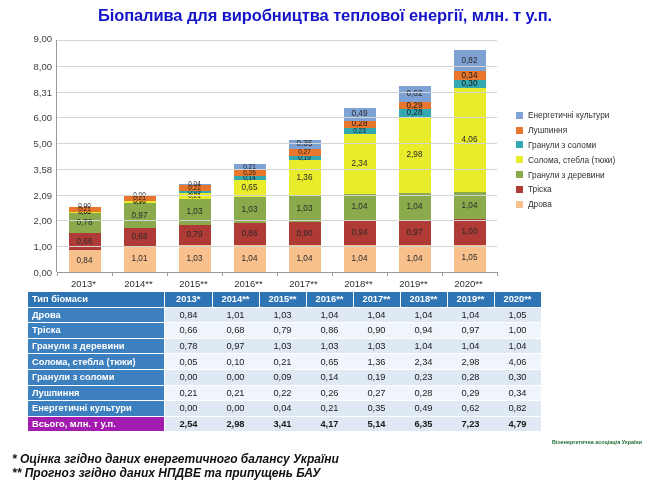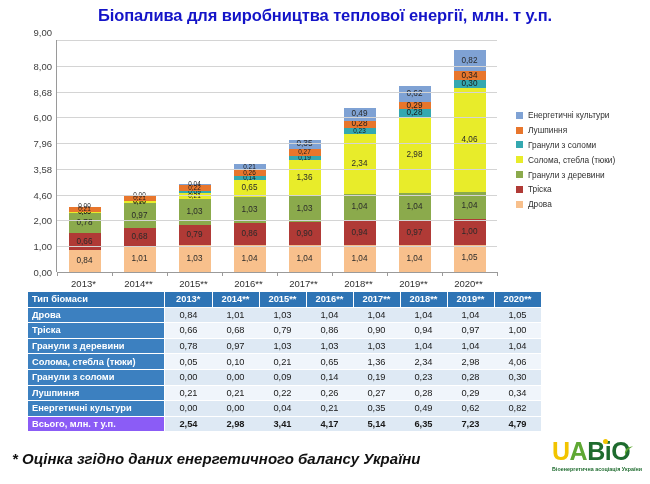--- a/index.html
+++ b/index.html
@@ -81,27 +81,27 @@
     height:14.6px;padding-left:4px;white-space:nowrap;
     border-right:1px solid #ffffff;border-bottom:1px solid #ffffff;
     width:132px;
   }
   .vcell{
     width:47px;text-align:center;height:14.6px;color:#1a1a1a;
     border-bottom:1px solid #ffffff;
     background:#DEE9F4;
   }
   tr.alt .vcell{background:#F0F5FB;}
-  tr.total .rcell-label{background:#8b5cf6;}
+  tr.total .rcell-label{background:#a21caf;}
   tr.total .vcell{font-weight:bold;background:#DEE9F4;}
 
   
   .notes{position:absolute;left:12px;top:452px;}
   .note{
-    font-size:15px;font-style:italic;font-weight:bold;color:#111111;
+    font-size:12px;font-style:italic;font-weight:bold;color:#111111;
     line-height:14px;white-space:nowrap;
   }
 
   
   .logo{position:absolute;left:552px;top:438px;width:92px;height:44px;}
   .logo-main{
     font-size:25px;font-weight:bold;line-height:26px;
     letter-spacing:-0.5px;position:relative;height:27px;
   }
   .lg-ua{color:#F2C400;}
@@ -121,27 +121,27 @@
 
 <div id="root">
 
   <div class="title">Біопалива для виробництва теплової енергії, млн. т у.п.</div>
 
   <div class="chart">
     <div class="ylabels">
         <div class="ylab" style="top: 240px;">0,00</div>
         <div class="ylab" style="top: 214.222px;">1,00</div>
         <div class="ylab" style="top: 188.444px;">2,00</div>
-        <div class="ylab" style="top: 162.667px;">4,60</div>
+        <div class="ylab" style="top: 162.667px;">2,09</div>
         <div class="ylab" style="top: 136.889px;">3,58</div>
-        <div class="ylab" style="top: 111.111px;">7,96</div>
+        <div class="ylab" style="top: 111.111px;">5,00</div>
         <div class="ylab" style="top: 85.3333px;">6,00</div>
-        <div class="ylab" style="top: 59.5556px;">8,68</div>
+        <div class="ylab" style="top: 59.5556px;">8,31</div>
         <div class="ylab" style="top: 33.7778px;">8,00</div>
-        <div class="ylab" style="top: 0;">9,00</div>
+        <div class="ylab" style="top: 6px;">9,00</div>
       </div>
     <div class="plot">
       <div class="bars">
           <div class="barcol" style="width: 32px; left: 11.5px;">
             <div class="seg" style="height: 21.6533px; background: rgb(248, 192, 140);">
               <span>0,84</span>
             </div>
             <div class="seg" style="height: 17.0133px; background: rgb(176, 58, 54);">
               <span>0,66</span>
             </div>
@@ -489,26 +489,20 @@
             <td class="vcell">6,35</td>
             <td class="vcell">7,23</td>
             <td class="vcell">4,79</td>
           </tr>
         </tbody>
     </table>
   </div>
 
   <div class="notes">
     <div class="note">* Оцінка згідно даних енергетичного балансу України</div>
+    <div class="note">** Прогноз згідно даних НПДВЕ та припущень БАУ</div>
   </div>
 
   <div class="logo">
-    <div class="logo-main">
-      <span class="lg-ua">U</span><span class="lg-a">A</span><span class="lg-bio">BiO</span>
-      <span class="leafdot" style="left:51px;top:1px;"></span>
-      <svg width="13" height="13" viewBox="0 0 20 20" style="position:absolute;left:70px;top:7px;">
-        <path d="M17 2 C7 3 3 9 5 16 C6 10 10 6 17 2 Z" fill="#5FA833"></path>
-      </svg>
-    </div>
     <div class="logo-tag">Біоенергетична асоціація України</div>
   </div>
 
 </div>
 
 </body></html>

